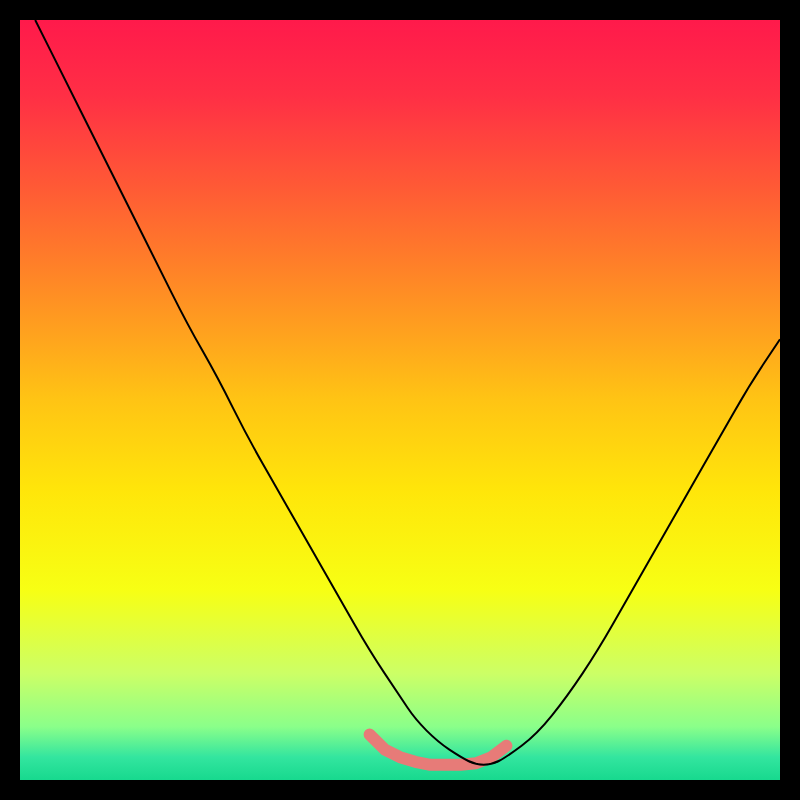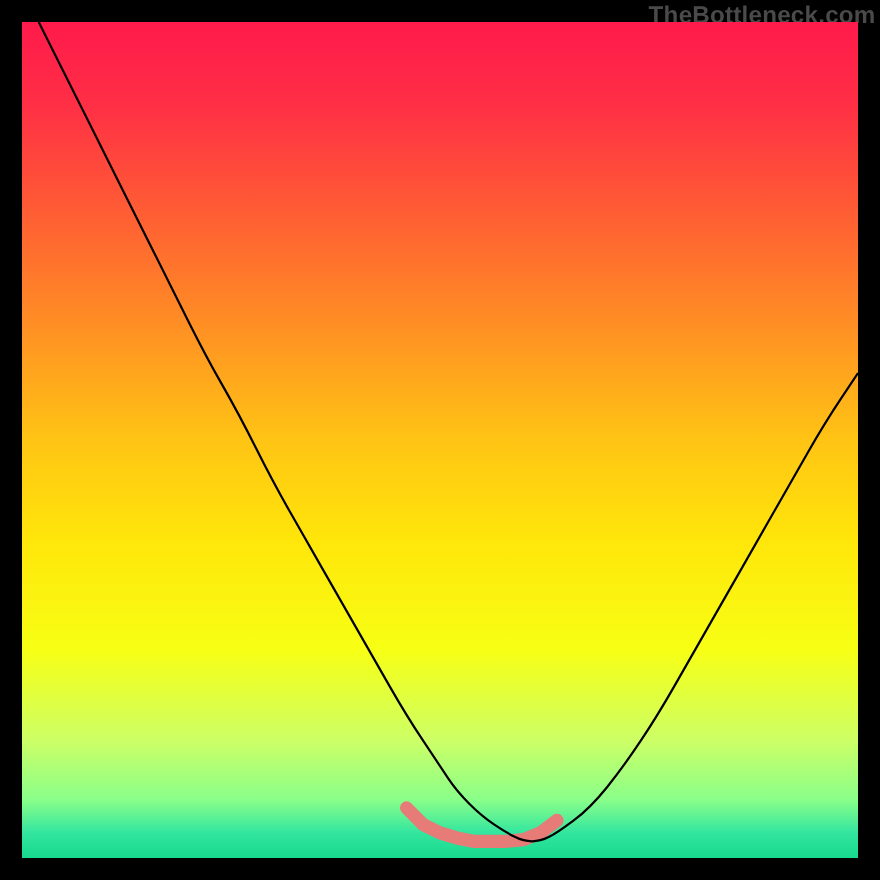--- a/index.html
+++ b/index.html
@@ -32,21 +32,20 @@
     font-weight: bold;
     color: #4a4a4a;
     letter-spacing: 0.2px;
     user-select: none;
   }
 </style>
 </head>
 <body>
 
 <div class="frame">
-  <div class="watermark">TheBottleneck.com</div>
   <svg class="plot" viewBox="0 0 100 100" preserveAspectRatio="none">
     <defs>
       <linearGradient id="bg-grad" x1="0" y1="0" x2="0" y2="1">
           <stop offset="0.0%" stop-color="#ff1a4b"></stop>
           <stop offset="10.0%" stop-color="#ff2f45"></stop>
           <stop offset="22.0%" stop-color="#ff5a35"></stop>
           <stop offset="35.0%" stop-color="#ff8a25"></stop>
           <stop offset="50.0%" stop-color="#ffc414"></stop>
           <stop offset="62.0%" stop-color="#ffe60a"></stop>
           <stop offset="75.0%" stop-color="#f7ff14"></stop>

